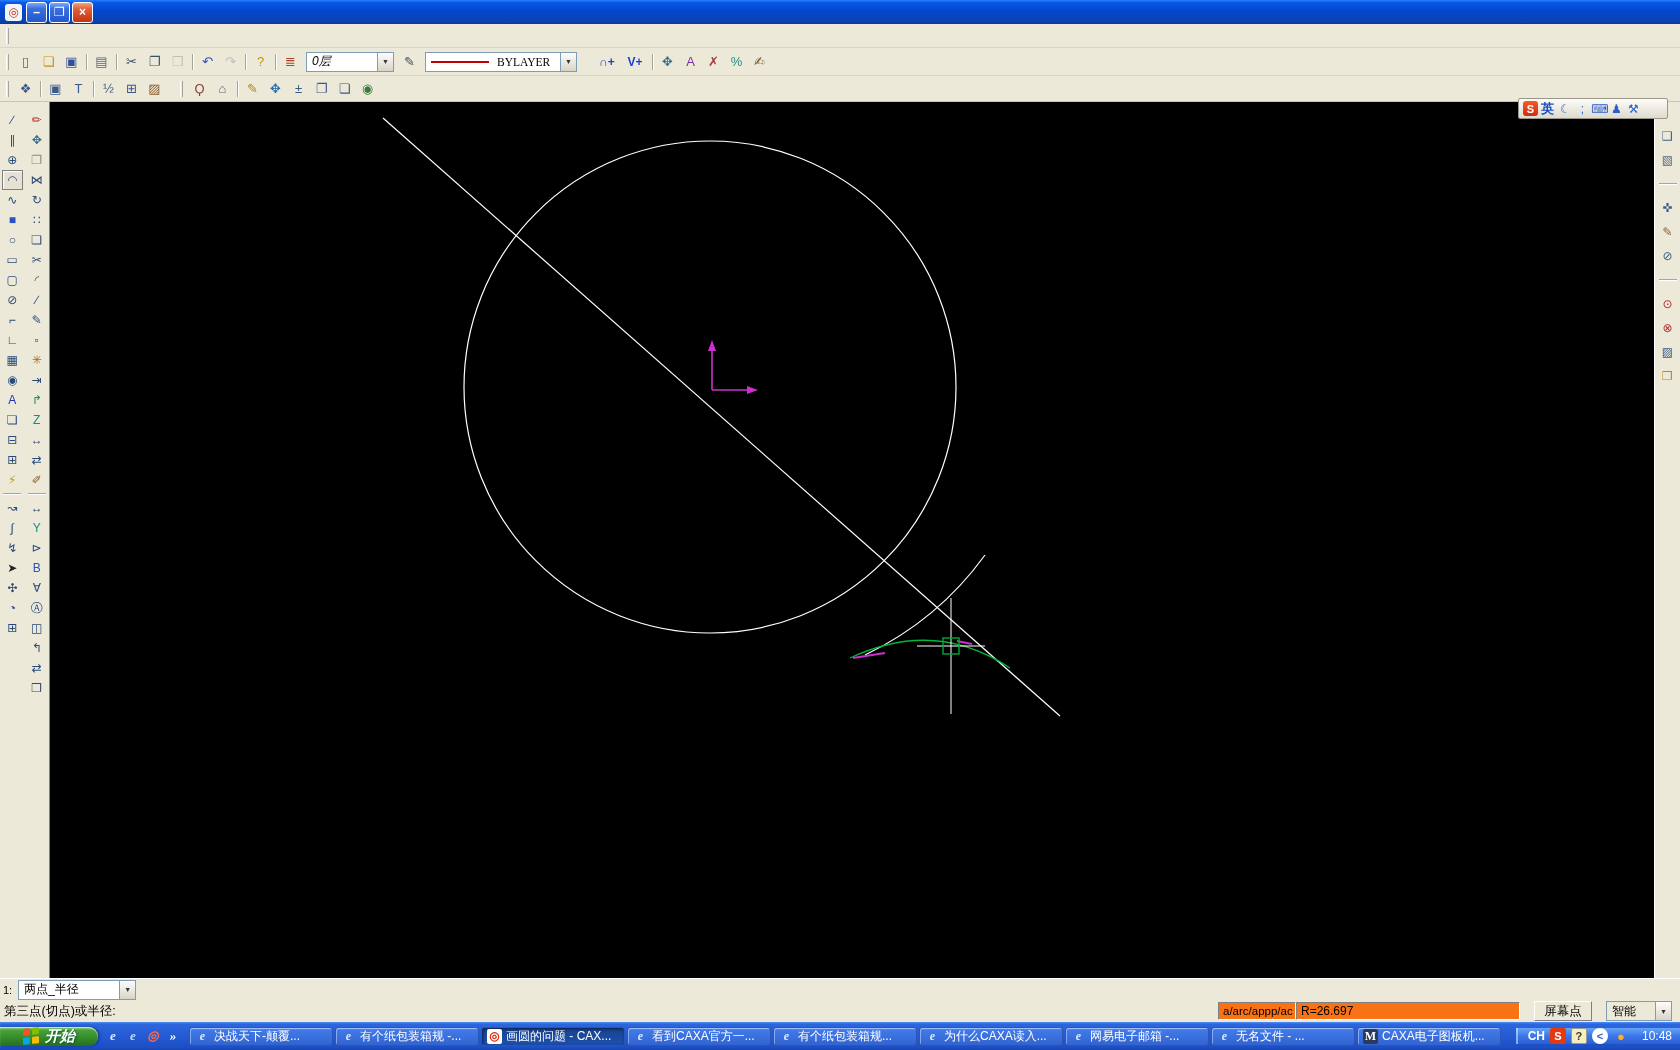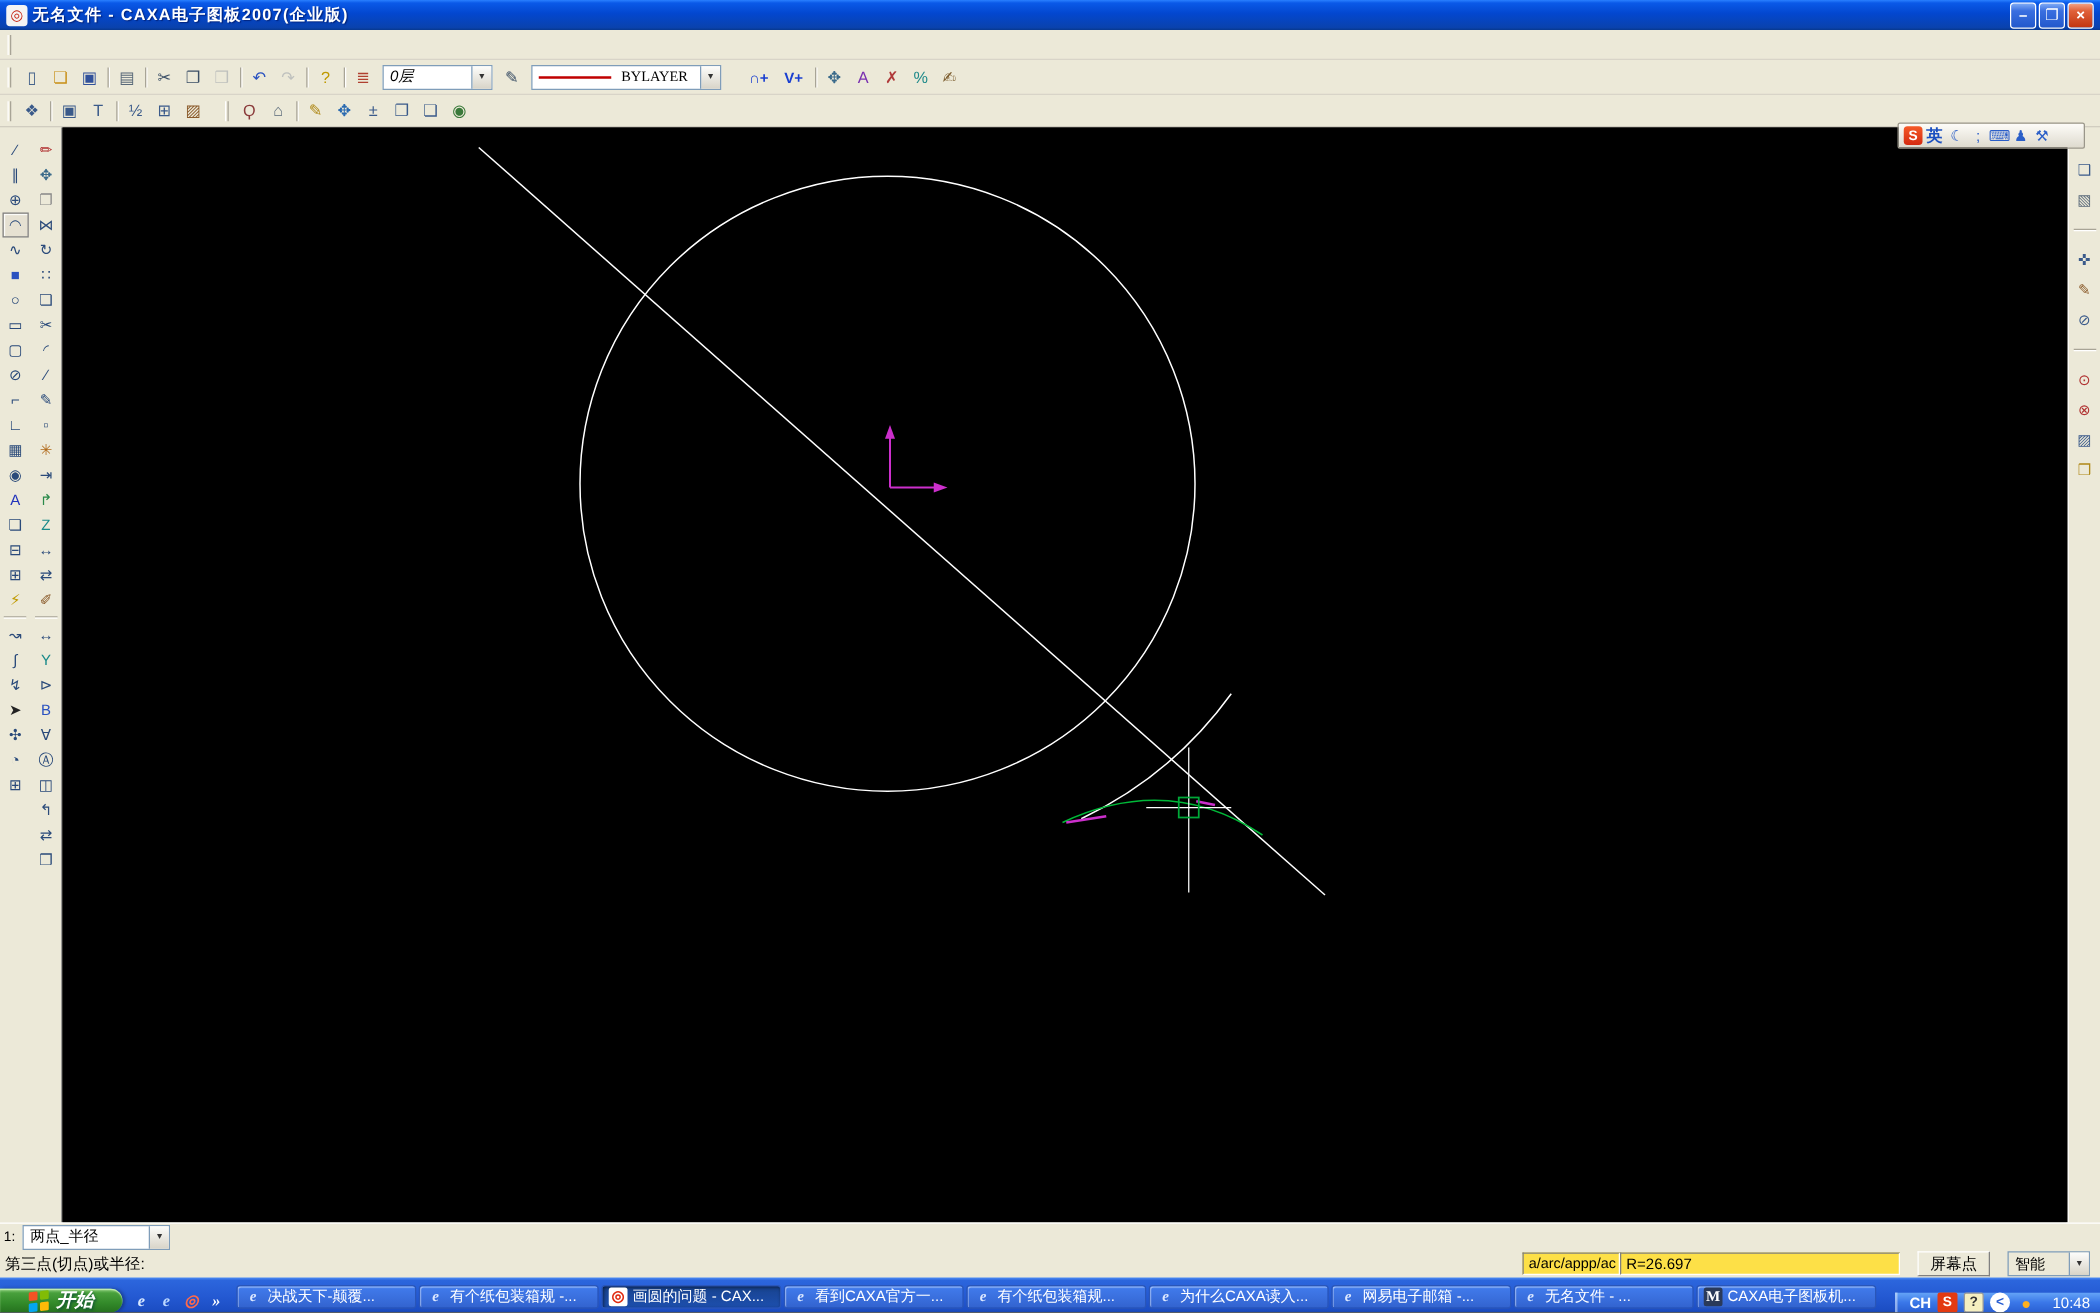--- a/index.html
+++ b/index.html
@@ -72,33 +72,33 @@
 
   
   .status1{position:absolute;left:0;top:978px;width:1680px;height:22px;background:#ece9d8;
     border-top:1px solid #fff;display:flex;align-items:center;padding-left:3px;font-size:12px;}
   .histlabel{font-size:11px;margin-right:2px;}
   .cmdcombo{width:118px;}
   .status2{position:absolute;left:0;top:1000px;width:1680px;height:22px;background:#ece9d8;
     display:flex;align-items:center;font-size:12.5px;padding-left:4px;}
   .prompt{color:#000;}
   .s2right{margin-left:auto;display:flex;align-items:center;height:20px;margin-right:4px;}
-  .sunken{height:18px;border:1px solid;border-color:#808080 #fff #fff #808080;background:#fde047;
+  .sunken{height:18px;border:1px solid;border-color:#808080 #fff #fff #808080;background:#f97316;
     display:flex;align-items:center;padding:0 4px;font-size:11.5px;white-space:nowrap;overflow:hidden;}
   .cmdpath{width:78px;}
   .readout{width:224px;font-size:12px;}
   .raised{height:20px;border:1px solid;border-color:#fff #808080 #808080 #fff;background:#ece9d8;
     display:flex;align-items:center;justify-content:center;padding:0 6px;font-size:12.5px;}
   .pointbtn{width:58px;margin-left:14px;}
   .snapcombo{width:66px;margin-left:14px;background:#ece9d8;}
 
   
   .taskbar{position:absolute;left:0;top:1022px;width:1680px;height:28px;
     background:linear-gradient(180deg,#4e8df5 0%,#2c66dd 8%,#2459d2 55%,#1c4ec4 92%,#1745ae 100%);
-    display:flex;align-items:flex-end;color:#fff;}
+    display:flex;align-items:center;color:#fff;}
   .startbtn{width:98px;margin:0;border-radius:0 12px 12px 0;
     background:linear-gradient(180deg,#8ed07c 0%,#48a03c 18%,#338a2a 60%,#25711e 100%);
     box-shadow:inset 0 1px 1px #c8f0b8, 2px 0 3px rgba(0,0,0,.3);
     display:flex;align-items:center;justify-content:center;gap:6px;}
   .winlogo{width:16px;height:16px;display:grid;grid-template-columns:7px 7px;grid-template-rows:7px 7px;gap:2px;transform:skewY(-6deg);}
   .winlogo i{display:block;border-radius:1px;}
   .winlogo .r{background:#f35325;} .winlogo .g{background:#81bc06;}
   .winlogo .b{background:#05a6f0;} .winlogo .y{background:#ffba08;}
   .startlabel{font-size:15px;font-weight:bold;font-style:italic;text-shadow:1px 1px 2px #153;}
   .quicklaunch{display:flex;align-items:center;gap:2px;padding:0 6px;}
@@ -126,21 +126,20 @@
   .tray-c{color:#ffb020;font-size:13px;}
   .traytime{font-size:12px;margin-left:8px;}
 </style>
 </head>
 <body>
 
 <div class="screen">
 
   <div class="titlebar">
     <span class="appicon">◎</span>
-    <span class="titletext">无名文件 - CAXA电子图板2007(企业版)</span>
     <span class="winbtns">
       <span class="winbtn">–</span>
       <span class="winbtn">❐</span>
       <span class="winbtn close">×</span>
     </span>
   </div>
 
   <div class="menubar">
     <span class="grip"></span>
 

